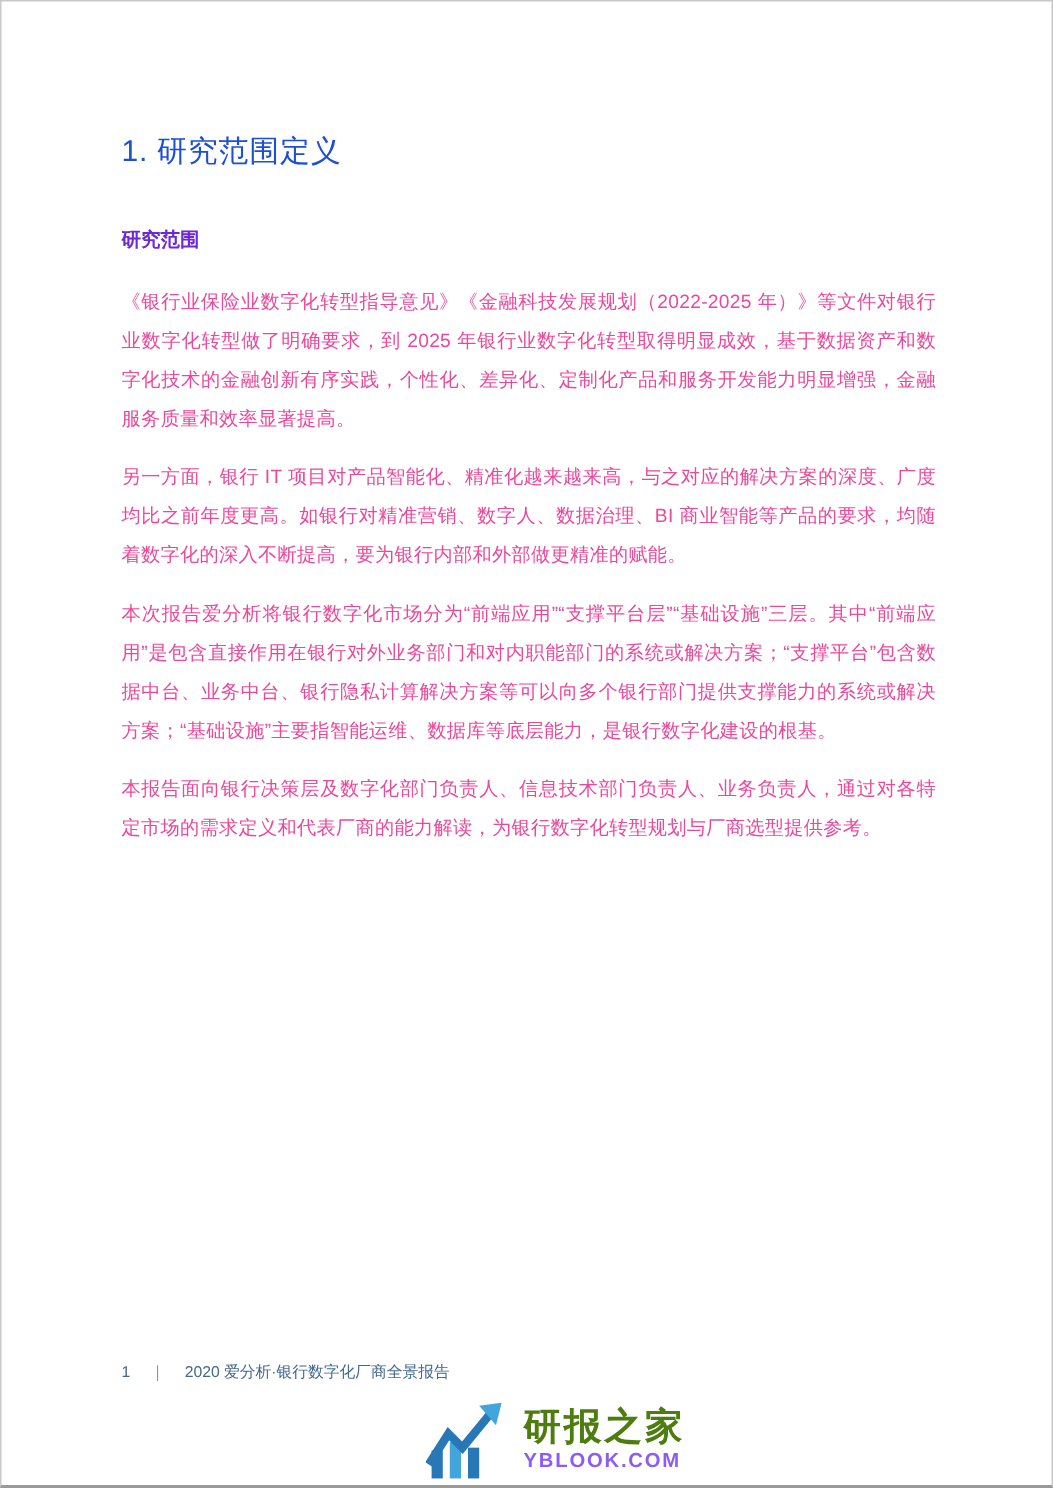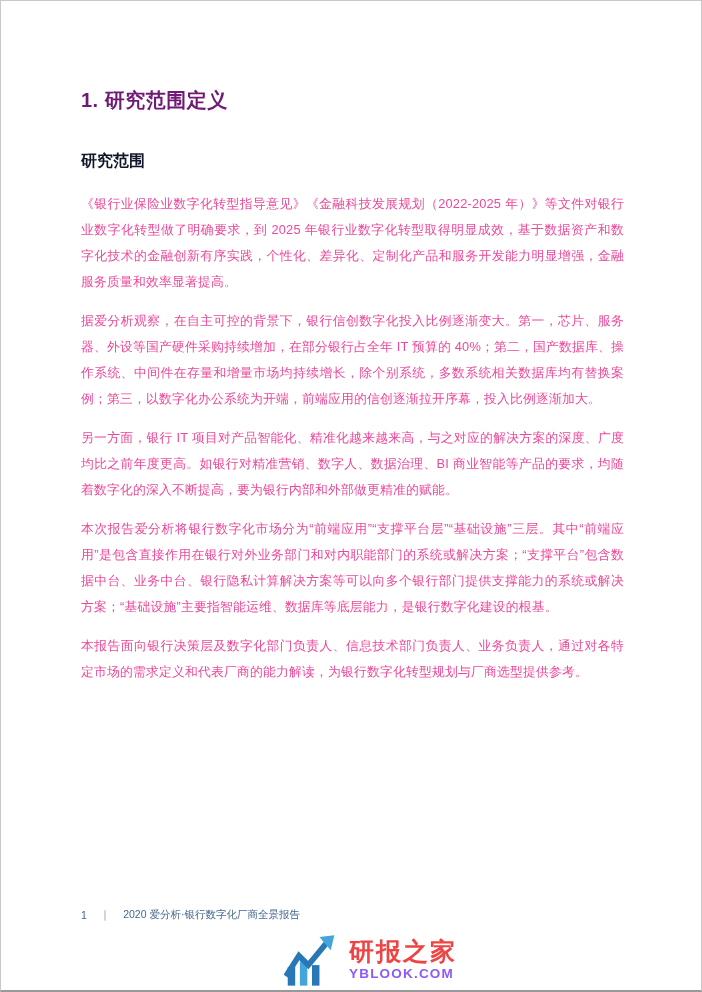--- a/index.html
+++ b/index.html
@@ -11,29 +11,29 @@
     font-family: "Liberation Sans", "DejaVu Sans", sans-serif;
     border: 1px solid #c8c8c8;
     border-bottom: 2px solid #999999;
     overflow: hidden;
   }
   .page {
     padding: 86px 77px 0 80px;
   }
   .doc-title {
     font-size: 20px;
-    font-weight: 700;
-    color: #701a75;
+    font-weight: 400;
+    color: #1d4ed8;
     letter-spacing: 0.5px;
     margin-bottom: 37px;
   }
   .section-subheading {
-    font-size: 16px;
+    font-size: 13px;
     font-weight: 700;
-    color: #0f172a;
+    color: #6d28d9;
     margin-bottom: 19px;
   }
   .body-text p {
     font-size: 12.8px;
     line-height: 26px;
     color: #ec4899;
     text-align: justify;
     text-justify: inter-ideograph;
     margin-bottom: 13px;
     letter-spacing: 0.2px;
@@ -58,41 +58,40 @@
   }
   .logo-icon {
     width: 56px;
     height: 53px;
     margin-right: 9px;
   }
   .logo-text-block { display: flex; flex-direction: column; }
   .logo-name {
     font-size: 25px;
     font-weight: 700;
-    color: #ef4444;
+    color: #4d7c0f;
     line-height: 27px;
     letter-spacing: 2px;
   }
   .logo-domain {
     font-size: 13.5px;
     font-weight: 700;
     color: #8b5cf6;
     letter-spacing: 1.2px;
     line-height: 17px;
   }
 </style>
 </head>
 <body>
 
 <div class="page">
   <h1 class="doc-title">1. 研究范围定义</h1>
   <h2 class="section-subheading">研究范围</h2>
   <div class="body-text">
     <p>《银行业保险业数字化转型指导意见》《金融科技发展规划（2022-2025 年）》等文件对银行业数字化转型做了明确要求，到 2025 年银行业数字化转型取得明显成效，基于数据资产和数字化技术的金融创新有序实践，个性化、差异化、定制化产品和服务开发能力明显增强，金融服务质量和效率显著提高。</p>
-    <p>据爱分析观察，在自主可控的背景下，银行信创数字化投入比例逐渐变大。第一，芯片、服务器、外设等国产硬件采购持续增加，在部分银行占全年 IT 预算的 40%；第二，国产数据库、操作系统、中间件在存量和增量市场均持续增长，除个别系统，多数系统相关数据库均有替换案例；第三，以数字化办公系统为开端，前端应用的信创逐渐拉开序幕，投入比例逐渐加大。</p>
     <p>另一方面，银行 IT 项目对产品智能化、精准化越来越来高，与之对应的解决方案的深度、广度均比之前年度更高。如银行对精准营销、数字人、数据治理、BI 商业智能等产品的要求，均随着数字化的深入不断提高，要为银行内部和外部做更精准的赋能。</p>
     <p>本次报告爱分析将银行数字化市场分为“前端应用”“支撑平台层”“基础设施”三层。其中“前端应用”是包含直接作用在银行对外业务部门和对内职能部门的系统或解决方案；“支撑平台”包含数据中台、业务中台、银行隐私计算解决方案等可以向多个银行部门提供支撑能力的系统或解决方案；“基础设施”主要指智能运维、数据库等底层能力，是银行数字化建设的根基。</p>
     <p>本报告面向银行决策层及数字化部门负责人、信息技术部门负责人、业务负责人，通过对各特定市场的需求定义和代表厂商的能力解读，为银行数字化转型规划与厂商选型提供参考。</p>
   </div>
 </div>
 
 <div class="page-footer">
   <span class="page-number">1</span>
   <span class="footer-separator">｜</span>
   <span class="report-title">2020 爱分析·银行数字化厂商全景报告</span>

